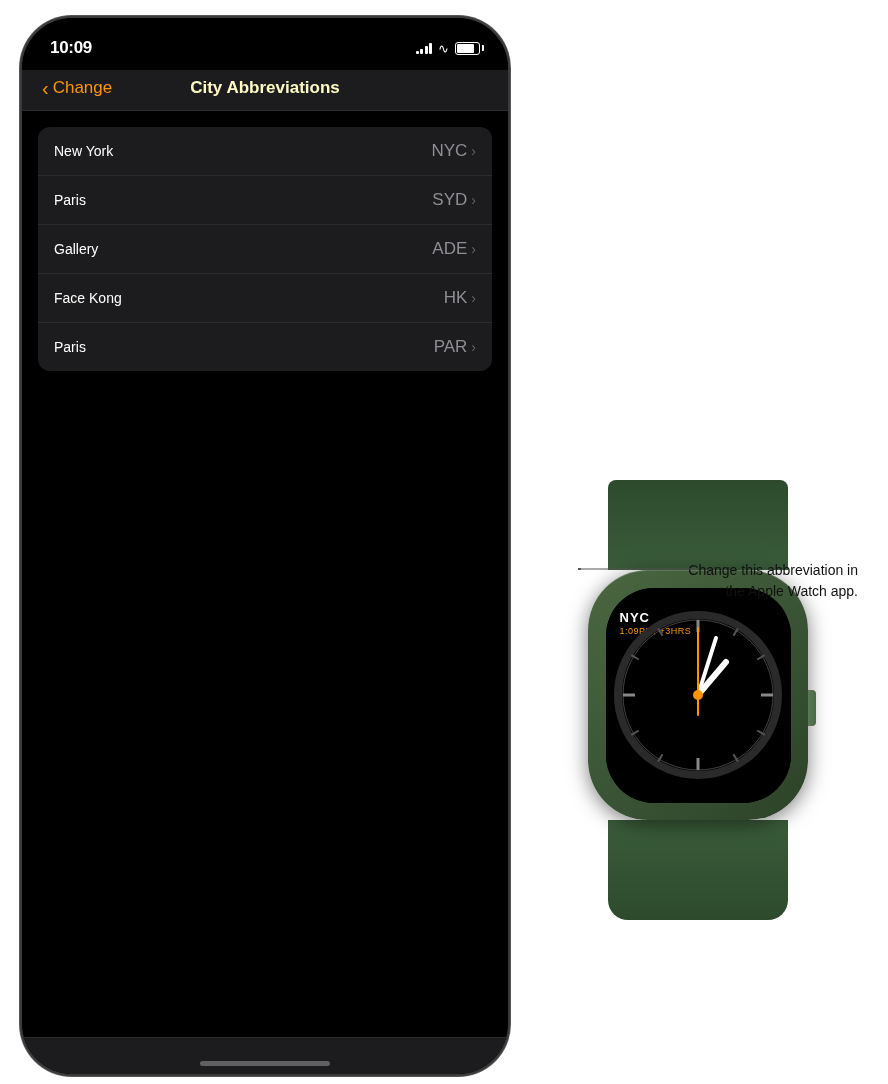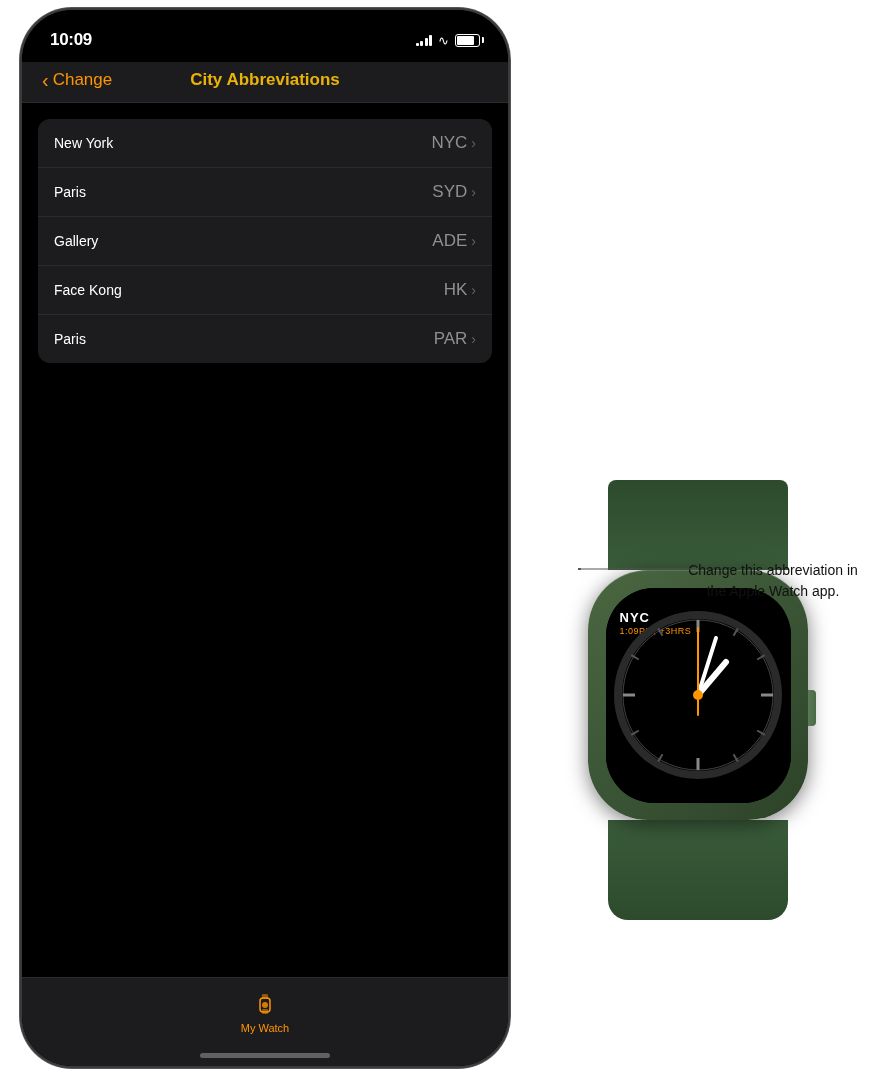--- a/index.html
+++ b/index.html
@@ -9,21 +9,21 @@
       background: #ffffff;
       font-family: -apple-system, BlinkMacSystemFont, 'SF Pro Display', 'Helvetica Neue', Arial, sans-serif;
       position: relative;
       overflow: hidden;
     }
 
     
     .phone {
       position: absolute;
       left: 20px;
-      top: 8px;
+      top: 16px;
       width: 490px;
       height: 1060px;
       background: #1a1a1a;
       border-radius: 52px;
       border: 2px solid #3a3a3a;
       overflow: hidden;
       box-shadow: 0 0 0 1px #555, inset 0 0 0 1px #222;
     }
 
     .phone-inner {
@@ -112,21 +112,21 @@
     .back-chevron {
       font-size: 20px;
       font-weight: 300;
       line-height: 1;
       margin-top: -1px;
     }
 
     .nav-title {
       flex: 1;
       text-align: center;
-      color: #eab308;
+      color: #fef9c3;
       font-size: 17px;
       font-weight: 600;
     }
 
     .nav-spacer {
       min-width: 80px;
     }
 
     
     .content {
@@ -347,21 +347,21 @@
       position: absolute;
       right: 0px;
       top: 570px;
       width: 200px;
     }
 
     .annotation-text {
       color: #000;
       font-size: 14px;
       line-height: 1.4;
-      text-align: center;
+      text-align: right;
       padding-left: 20px;
     }
 
     
     .signal-bars {
       display: flex;
       align-items: flex-end;
       gap: 1.5px;
       height: 12px;
     }
@@ -459,31 +459,20 @@
           <div class="list-item-value">
             <span>PAR</span>
             <span class="chevron-right">›</span>
           </div>
         </div>
 
       </div>
     </div>
 
     <div class="tab-bar">
-      <div class="tab-item">
-        <div class="tab-icon">
-          <svg width="26" height="26" viewBox="0 0 26 26" fill="none">
-            <rect x="8" y="7" width="10" height="14" rx="3" stroke="#FF9500" stroke-width="1.5"></rect>
-            <rect x="10" y="3" width="6" height="5" rx="1" fill="#FF9500" opacity="0.5"></rect>
-            <rect x="10" y="18" width="6" height="5" rx="1" fill="#FF9500" opacity="0.5"></rect>
-            <circle cx="13" cy="14" r="3" fill="#FF9500" opacity="0.8"></circle>
-          </svg>
-        </div>
-        <span class="tab-label active">My Watch</span>
-      </div>
     </div>
 
     <div class="home-indicator"></div>
 
   </div>
 </div>
 
 <div class="watch-container">
 
   <div class="watch-band-top"></div>

